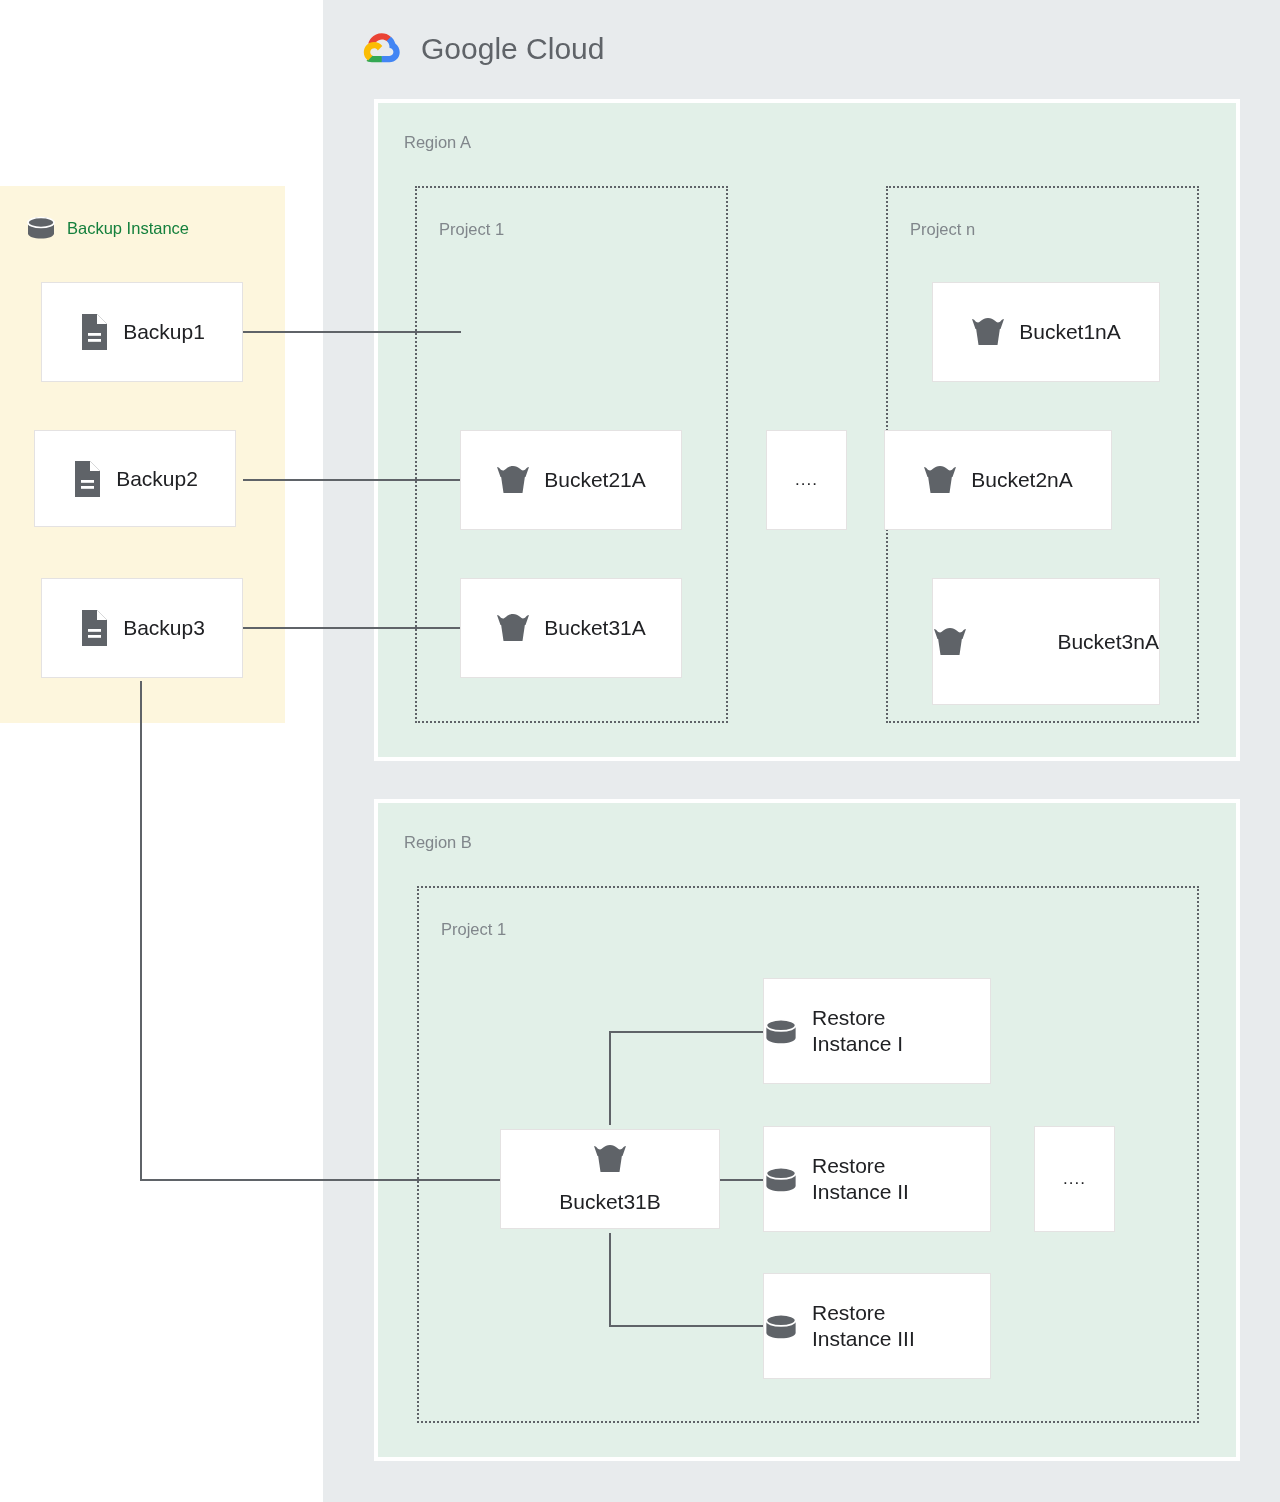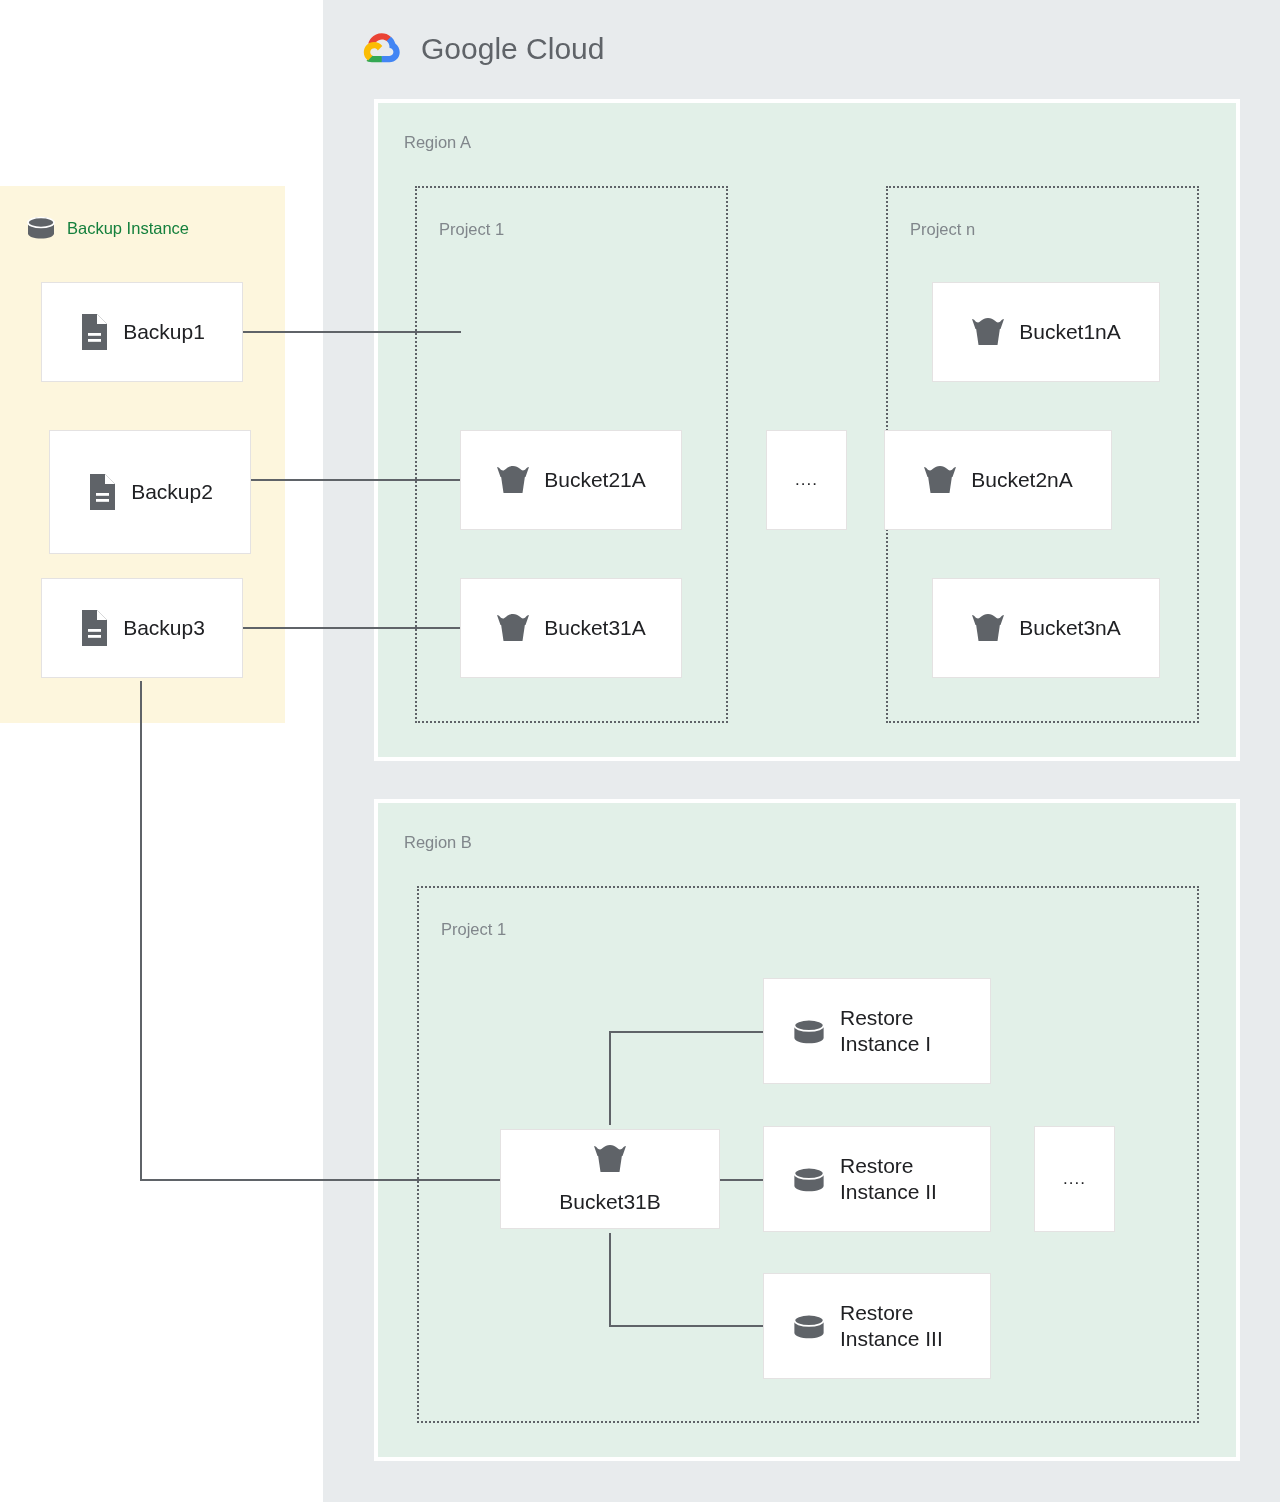--- a/index.html
+++ b/index.html
@@ -99,21 +99,21 @@
     font-size: 21px;
     line-height: 1.22;
   }
   .card .card-label { white-space: pre-line; }
   .card.ellipsis {
     font-size: 17px;
     letter-spacing: 1px;
     color: #202124;
     gap: 0;
   }
-  .card.two-line { justify-content: flex-start; padding-left: 28px; }
+  .card.two-line { justify-content: flex-start; }
 
   
   .line {
     position: absolute;
     background: #5f6368;
   }
   .line.h { height: 2px; }
   .line.v { width: 2px; }
 
   
@@ -184,21 +184,21 @@
   <div class="card" style="left:41px; top:282px; width:202px; height:100px;">
     <svg class="icon" width="30" height="36" viewBox="0 0 30 36">
       <path d="M3 0 L18 0 L28 10 L28 36 L3 36 Z" fill="#5f6368"></path>
       <path d="M18 0 L28 10 L18 10 Z" fill="#ffffff"></path>
       <rect x="9" y="19" width="13" height="2.8" fill="#ffffff"></rect>
       <rect x="9" y="25" width="13" height="2.8" fill="#ffffff"></rect>
     </svg>
     <span class="card-label">Backup1</span>
   </div>
 
-  <div class="card" style="left:49px; top:430px; width:202px; height:124px;">
+  <div class="card" style="left:34px; top:430px; width:202px; height:97px;">
     <svg class="icon" width="30" height="36" viewBox="0 0 30 36">
       <path d="M3 0 L18 0 L28 10 L28 36 L3 36 Z" fill="#5f6368"></path>
       <path d="M18 0 L28 10 L18 10 Z" fill="#ffffff"></path>
       <rect x="9" y="19" width="13" height="2.8" fill="#ffffff"></rect>
       <rect x="9" y="25" width="13" height="2.8" fill="#ffffff"></rect>
     </svg>
     <span class="card-label">Backup2</span>
   </div>
 
   <div class="card" style="left:41px; top:578px; width:202px; height:100px;">
@@ -241,21 +241,21 @@
   </div>
 
   <div class="card" style="left:884px; top:430px; width:228px; height:100px;">
     <svg class="icon" width="34" height="32" viewBox="0 0 34 32">
       <path d="M1 3 C3.5 3 4.5 6.5 7 6.5 C9.5 6.5 11 2 17 2 C23 2 24.5 6.5 27 6.5 C29.5 6.5 30.5 3 33 3 L29.5 13 L4.5 13 Z" fill="#5f6368"></path>
       <path d="M5 12 L29 12 L26.5 29 L7.5 29 Z" fill="#5f6368"></path>
     </svg>
     <span class="card-label">Bucket2nA</span>
   </div>
 
-  <div class="card" style="left:932px; top:578px; width:228px; height:100px;">
+  <div class="card" style="left:932px; top:578px; width:228px; height:127px;justify-content:space-between;">
     <svg class="icon" width="34" height="32" viewBox="0 0 34 32">
       <path d="M1 3 C3.5 3 4.5 6.5 7 6.5 C9.5 6.5 11 2 17 2 C23 2 24.5 6.5 27 6.5 C29.5 6.5 30.5 3 33 3 L29.5 13 L4.5 13 Z" fill="#5f6368"></path>
       <path d="M5 12 L29 12 L26.5 29 L7.5 29 Z" fill="#5f6368"></path>
     </svg>
     <span class="card-label">Bucket3nA</span>
   </div>
 
   <div class="card" style="left:500px; top:1129px; width:220px; height:100px;flex-direction:column;">
     <svg class="icon" width="34" height="32" viewBox="0 0 34 32">
       <path d="M1 3 C3.5 3 4.5 6.5 7 6.5 C9.5 6.5 11 2 17 2 C23 2 24.5 6.5 27 6.5 C29.5 6.5 30.5 3 33 3 L29.5 13 L4.5 13 Z" fill="#5f6368"></path>

